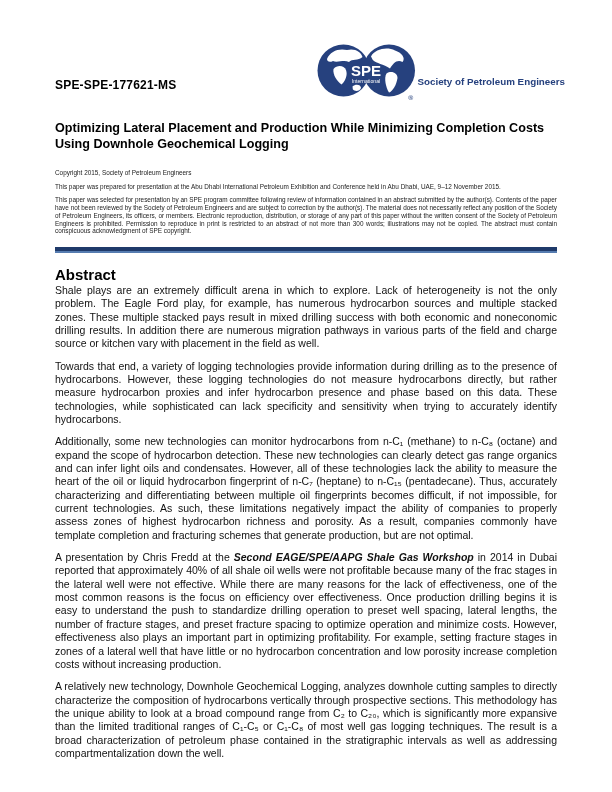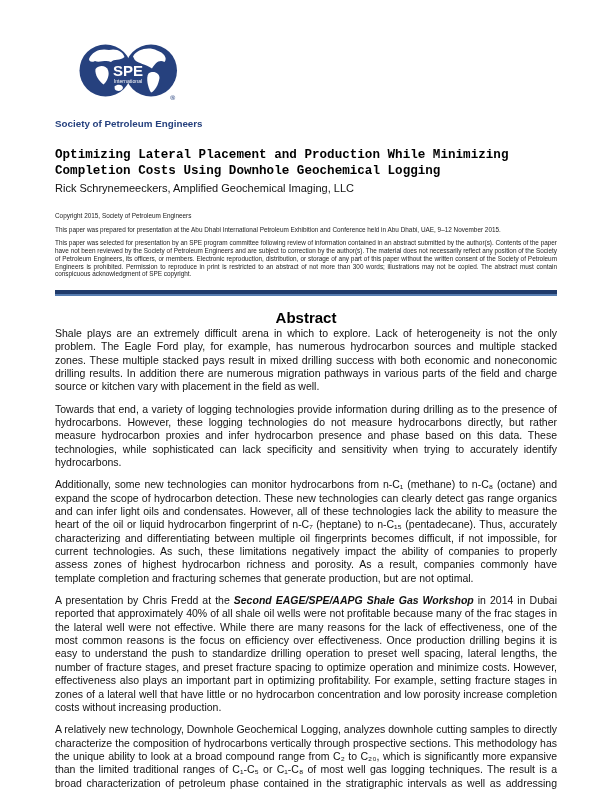--- a/index.html
+++ b/index.html
@@ -23,41 +23,39 @@
   }
   .paper-id {
     font-size: 12px;
     font-weight: bold;
     letter-spacing: 0.2px;
     padding-bottom: 10px;
     color: #000000;
   }
   .logo-block {
     display: flex;
-    flex-direction: column;
     align-items: center;
     margin-right: -8px;
   }
   .logo-org-name {
     font-size: 9.8px;
     font-weight: bold;
     color: #26417e;
     margin-top: 16px;
     white-space: nowrap;
   }
 
   
   .title {
     margin: 18px 0 0 0;
     font-size: 12.6px;
     font-weight: bold;
     line-height: 16px;
     color: #000000;
     max-width: 502px;
-    font-family: Liberation Mono, monospace;
   }
   .author {
     margin-top: 3px;
     font-size: 11px;
     line-height: 13px;
     color: #111111;
   }
 
   
   .legal { margin-top: 17px; }
@@ -74,21 +72,20 @@
   .divider { margin-top: 12px; }
   .divider-top { height: 4px; background: #1f3a6a; }
   .divider-bottom { height: 2px; background: #567cb0; }
 
   
   .abstract-heading {
     margin: 13px 0 0 0;
     font-size: 15px;
     font-weight: bold;
     color: #000000;
-    text-align: center;
   }
   .intro-heading {
     margin: 15px 0 0 0;
     font-size: 11px;
     font-weight: bold;
     color: #000000;
   }
   .body-para {
     margin: 9px 0 0 0;
     font-size: 10.5px;
@@ -99,20 +96,21 @@
   .body-para.first { margin-top: 1px; }
   .body-para strong em { font-weight: bold; font-style: italic; }
 </style>
 </head>
 <body>
 
 <div class="page">
   <div class="content">
 
     <div class="header">
+      <div class="paper-id">SPE-SPE-177621-MS</div>
 
       <div class="logo-block">
         <svg width="100" height="58" viewBox="0 0 100 58" aria-hidden="true">
 
           <circle cx="26.5" cy="26.5" r="26" fill="#26417e"></circle>
 
           <circle cx="72" cy="26.5" r="26" fill="#26417e"></circle>
 
           <path d="M10,15 C13,7 22,4 30,6 C38,4 44,8 45.5,13 C41,17 35,14.5 32,18 C27,15.5 20,19 16,17 C12,19 10,17 10,15 Z" fill="#ffffff"></path>
           <path d="M16.5,25 C20.5,20.5 27,21.5 29,26 C31,31 28,37.5 24.5,40.5 C20.5,38 15.5,31 16.5,25 Z" fill="#ffffff"></path>
@@ -122,21 +120,20 @@
 
           <text x="49" y="31.5" font-size="15" font-weight="bold" fill="#ffffff" text-anchor="middle" font-family="Liberation Sans, DejaVu Sans, sans-serif">SPE</text>
           <text x="49" y="38.5" font-size="5.2" fill="#ffffff" text-anchor="middle" font-family="Liberation Sans, DejaVu Sans, sans-serif">International</text>
           <text x="97" y="56" font-size="6.5" fill="#26417e" text-anchor="end" font-family="DejaVu Sans, sans-serif">®</text>
         </svg>
         <div class="logo-org-name">Society of Petroleum Engineers</div>
       </div>
     </div>
 
     <h1 class="title">Optimizing Lateral Placement and Production While Minimizing Completion Costs Using Downhole Geochemical Logging</h1>
-    <div class="author">Rick Schrynemeeckers, Amplified Geochemical Imaging, LLC</div>
 
     <div class="legal">
       <p>Copyright 2015, Society of Petroleum Engineers</p>
       <p>This paper was prepared for presentation at the Abu Dhabi International Petroleum Exhibition and Conference held in Abu Dhabi, UAE, 9–12 November 2015.</p>
       <p class="justify">This paper was selected for presentation by an SPE program committee following review of information contained in an abstract submitted by the author(s). Contents of the paper have not been reviewed by the Society of Petroleum Engineers and are subject to correction by the author(s). The material does not necessarily reflect any position of the Society of Petroleum Engineers, its officers, or members. Electronic reproduction, distribution, or storage of any part of this paper without the written consent of the Society of Petroleum Engineers is prohibited. Permission to reproduce in print is restricted to an abstract of not more than 300 words; illustrations may not be copied. The abstract must contain conspicuous acknowledgment of SPE copyright.</p>
     </div>
 
     <div class="divider">
       <div class="divider-top"></div>
       <div class="divider-bottom"></div>

